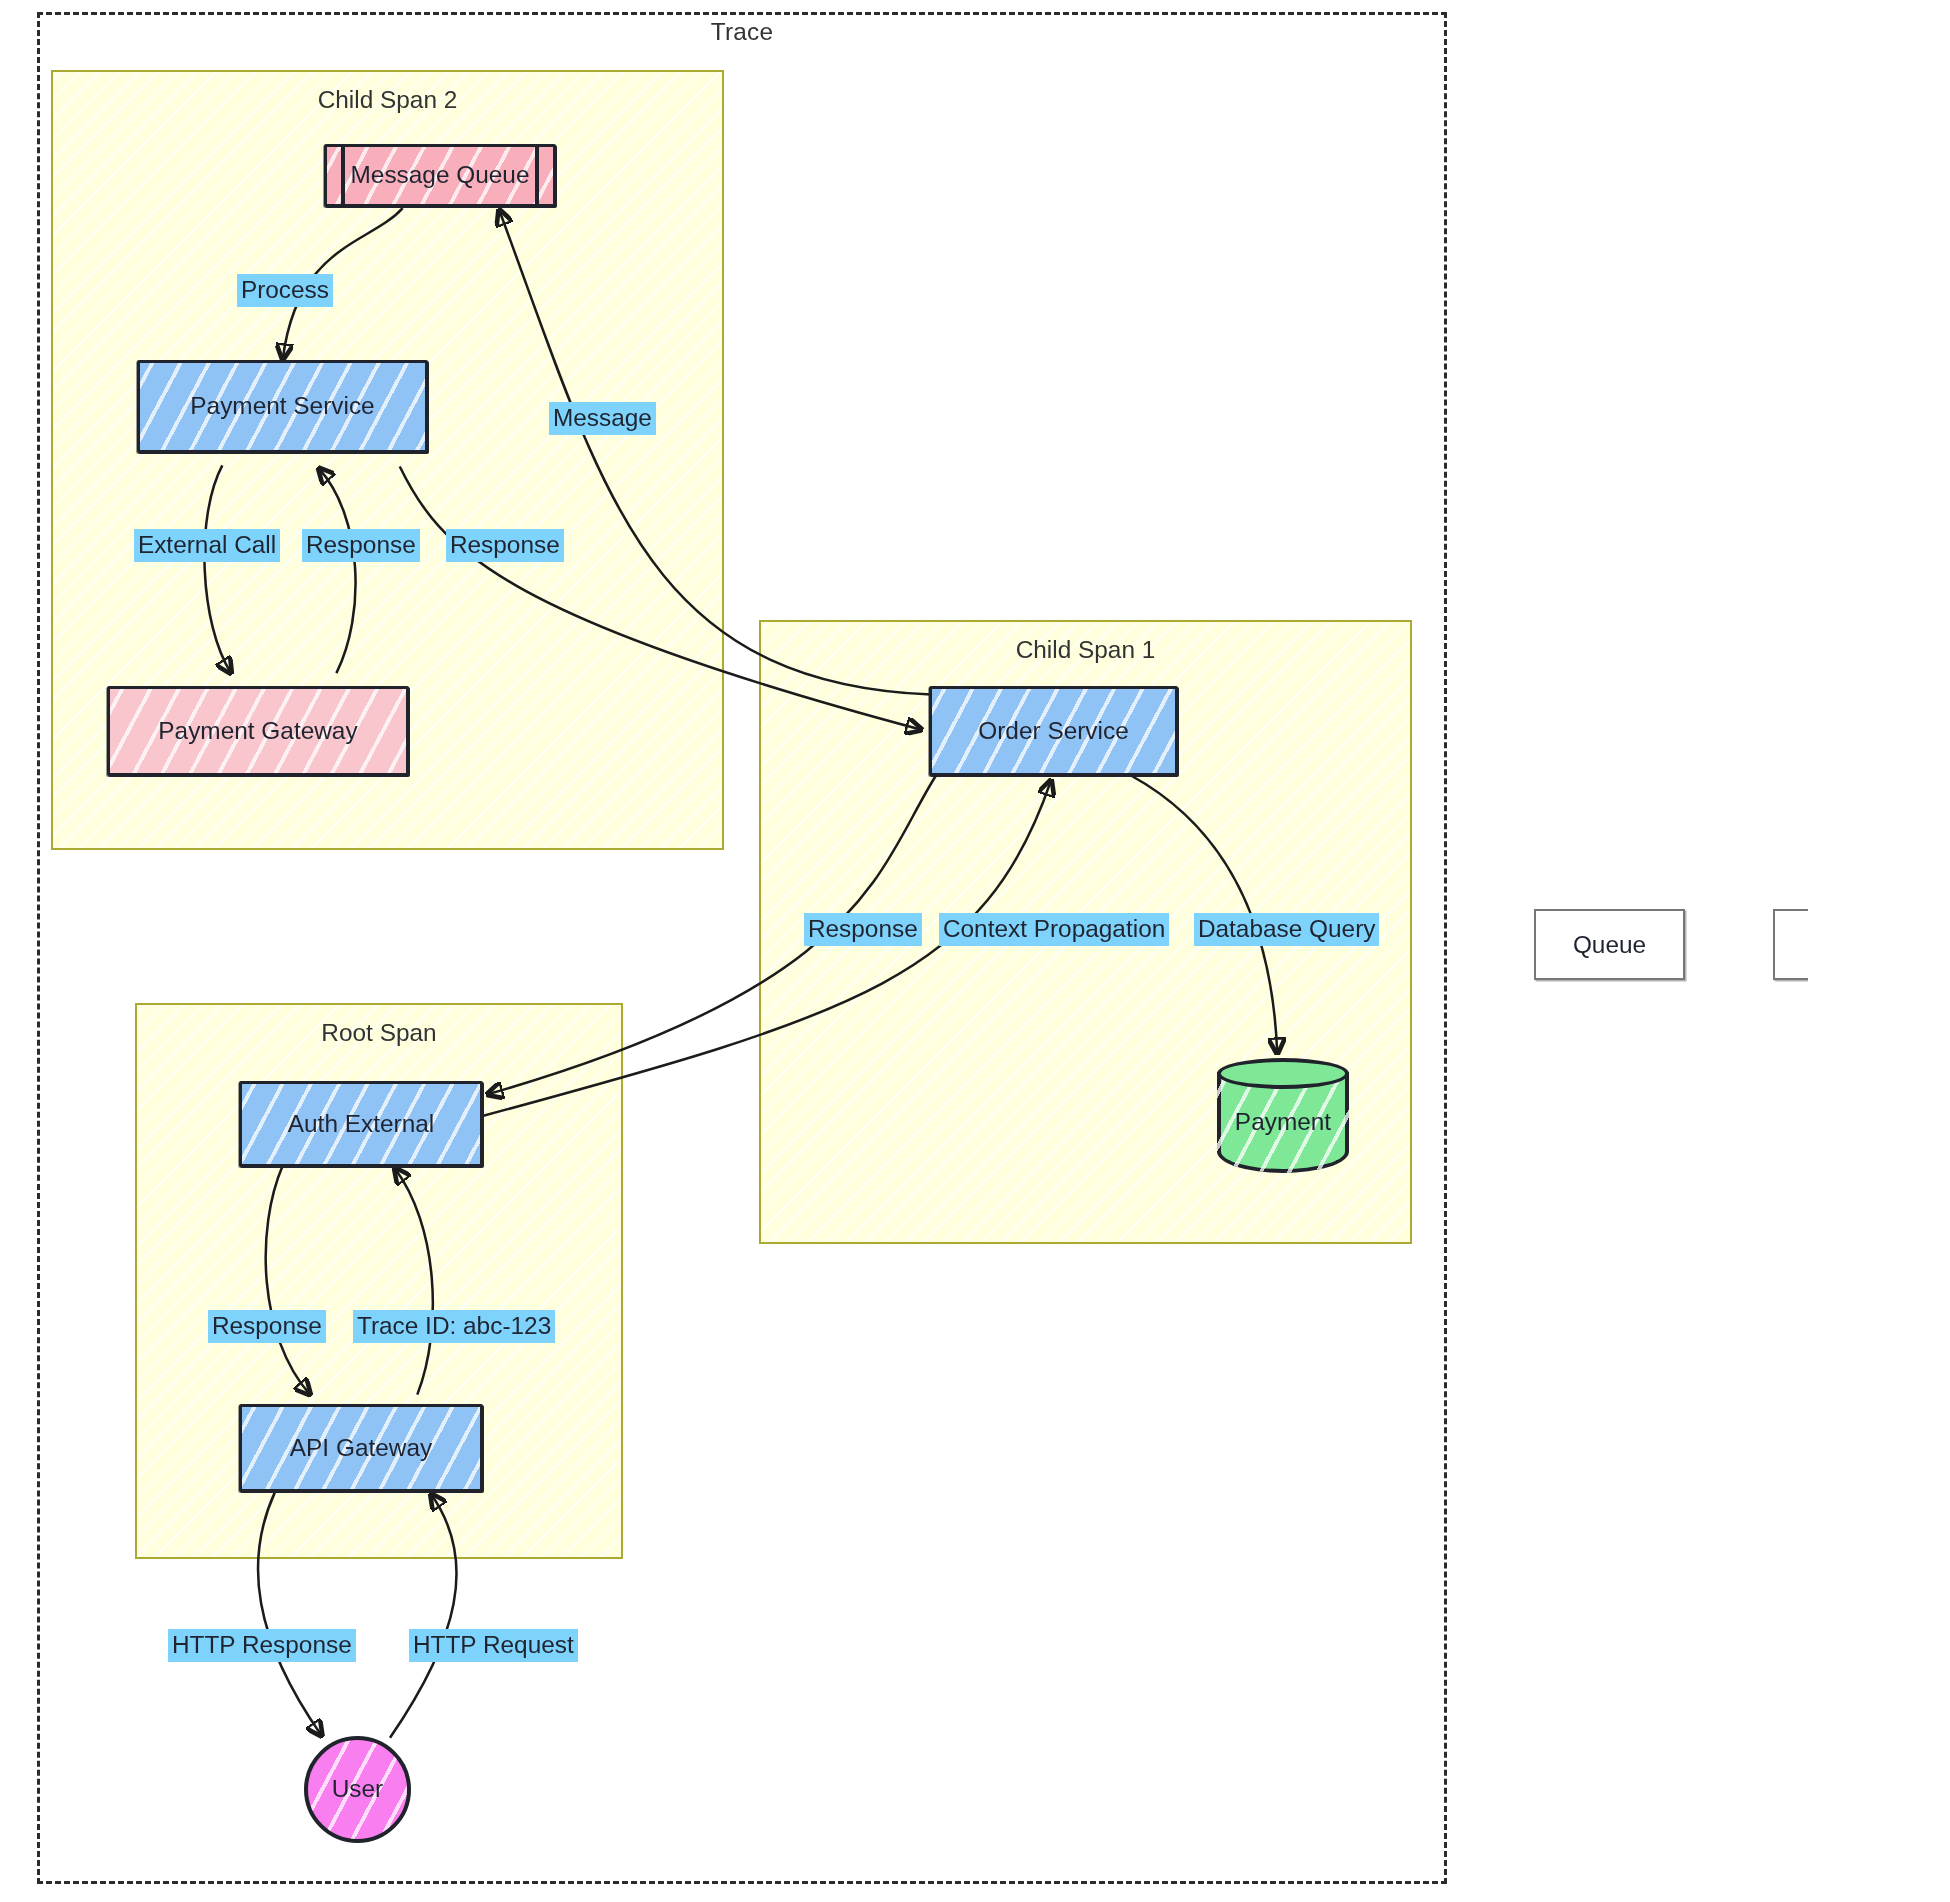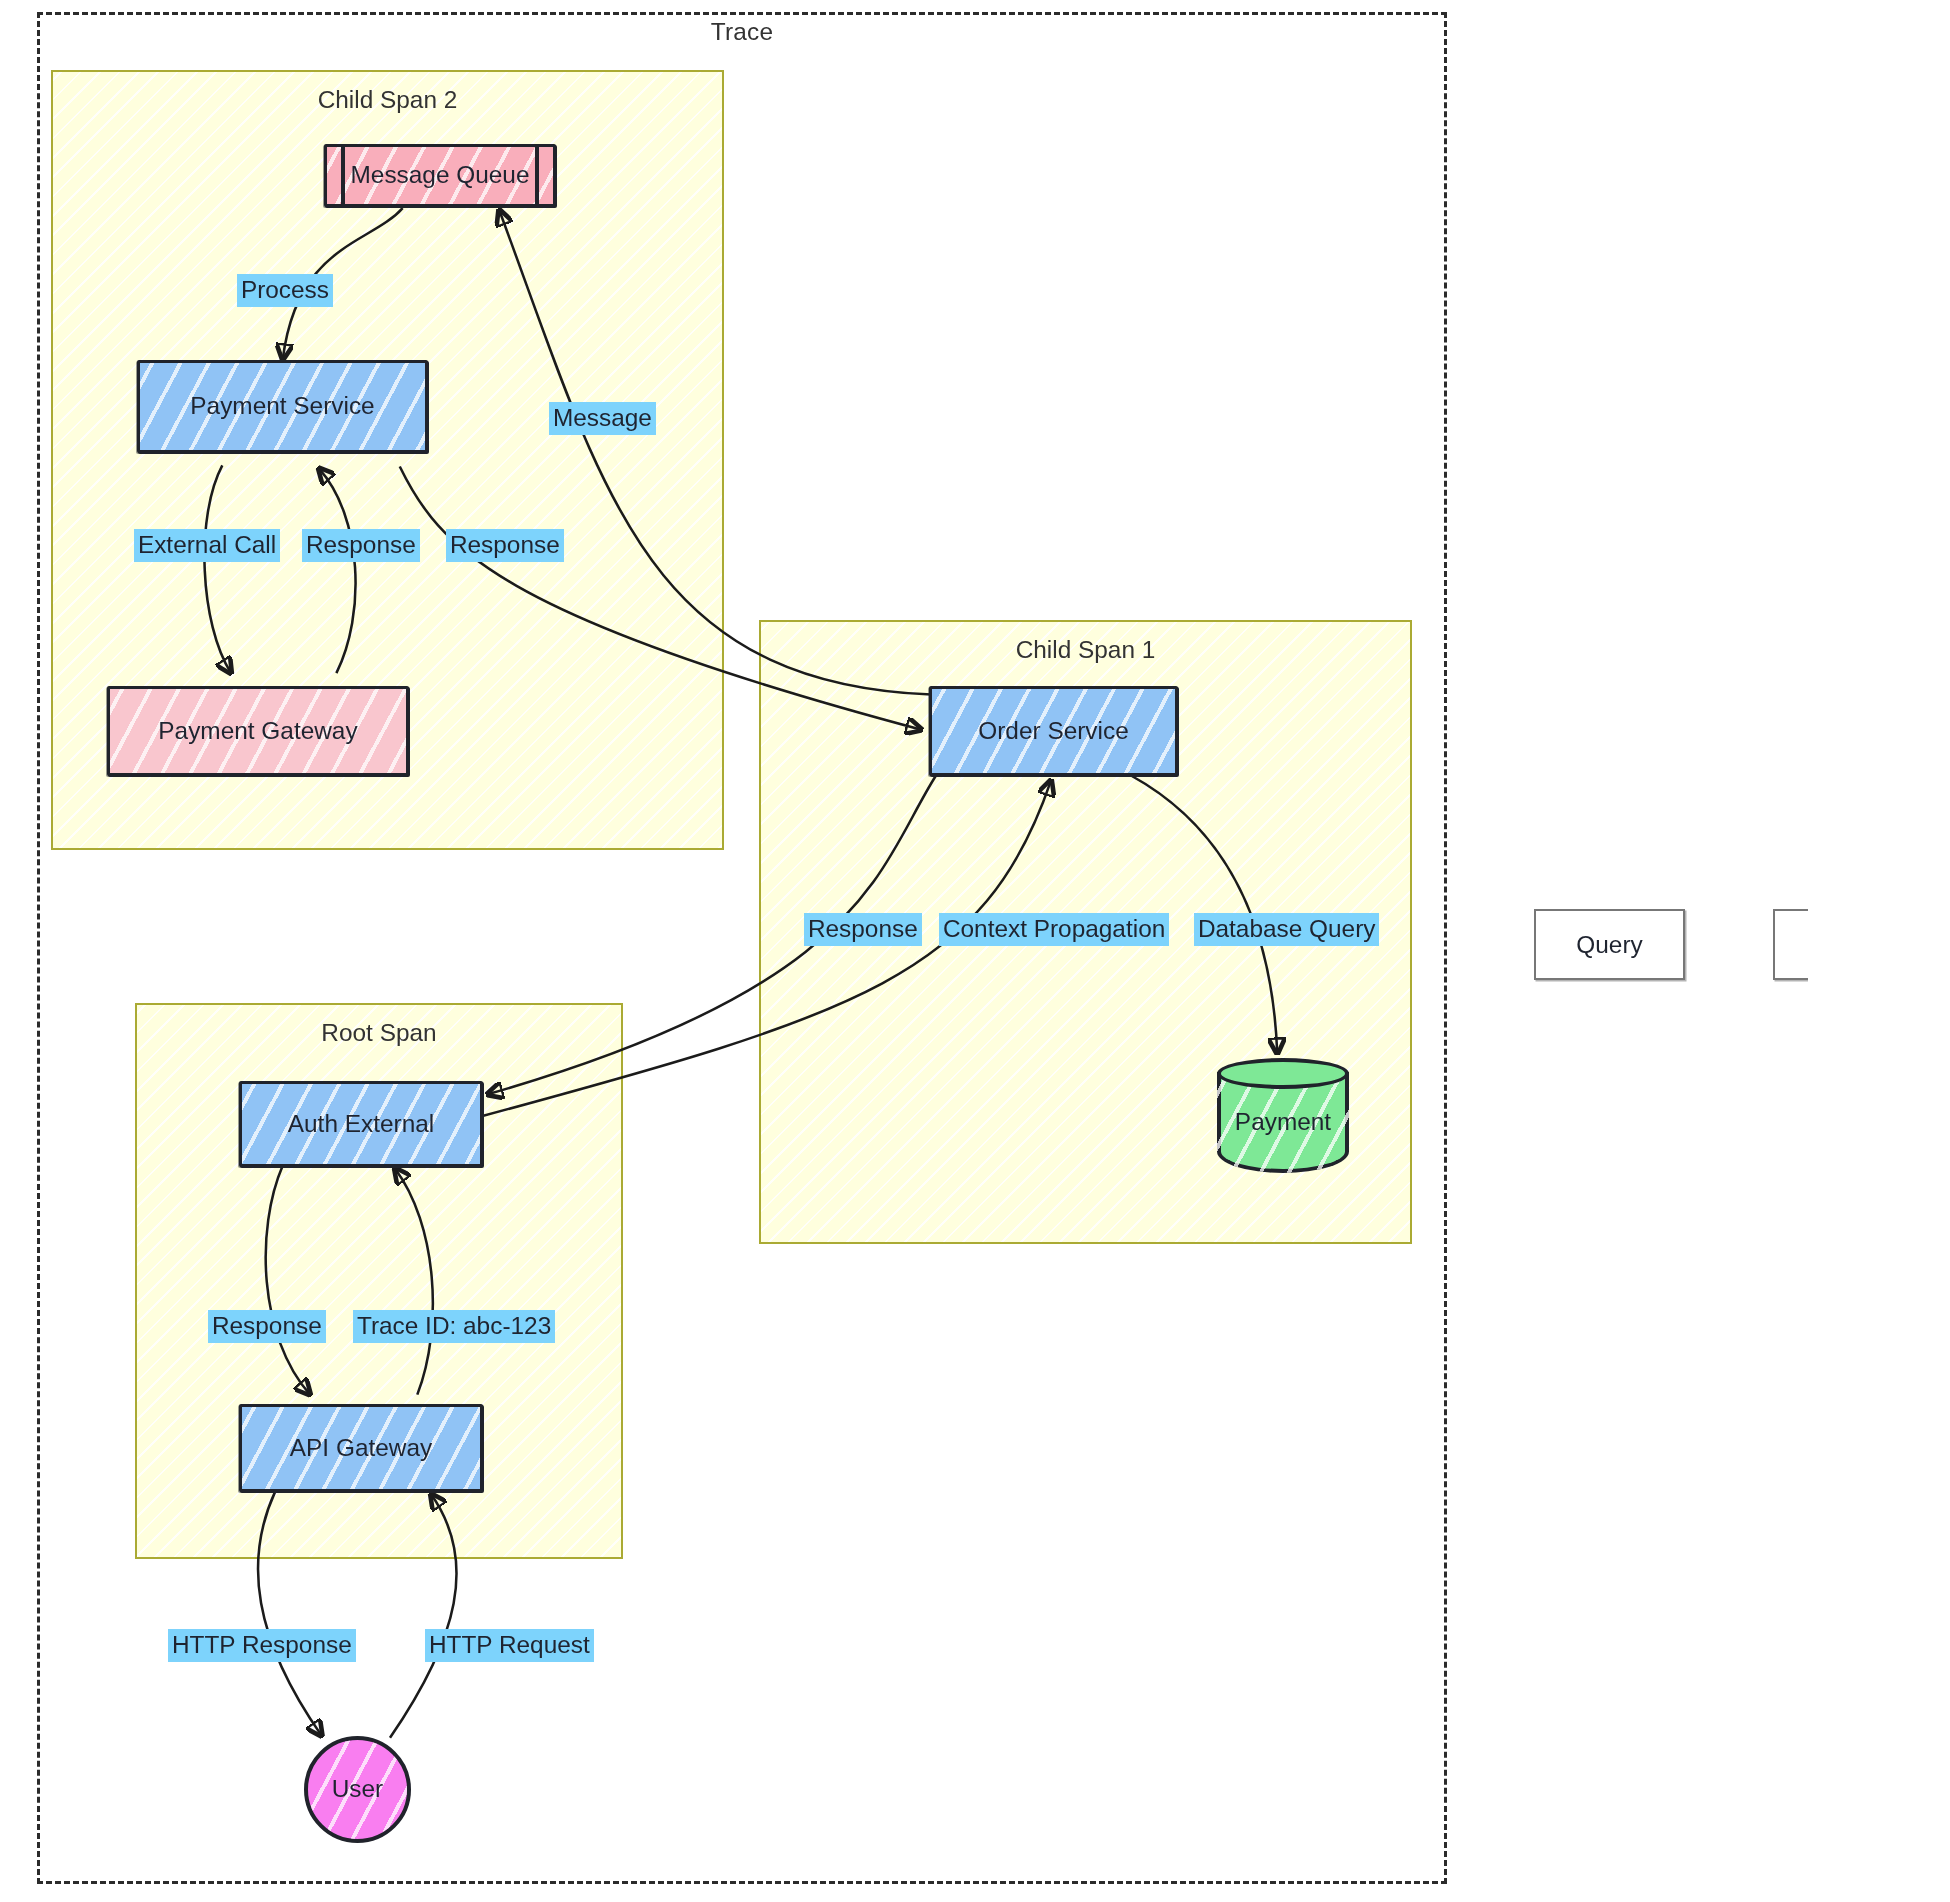--- a/index.html
+++ b/index.html
@@ -234,21 +234,21 @@
   <div class="edge-label" style="left:549px;top:402px;">Message</div>
   <div class="edge-label" style="left:134px;top:529px;">External Call</div>
   <div class="edge-label" style="left:302px;top:529px;">Response</div>
   <div class="edge-label" style="left:446px;top:529px;">Response</div>
   <div class="edge-label" style="left:804px;top:913px;">Response</div>
   <div class="edge-label" style="left:939px;top:913px;">Context Propagation</div>
   <div class="edge-label" style="left:1194px;top:913px;">Database Query</div>
   <div class="edge-label" style="left:208px;top:1310px;">Response</div>
   <div class="edge-label" style="left:353px;top:1310px;">Trace ID: abc-123</div>
   <div class="edge-label" style="left:168px;top:1629px;">HTTP Response</div>
-  <div class="edge-label" style="left:425px;top:1629px;">HTTP Request</div>
+  <div class="edge-label" style="left:409px;top:1629px;">HTTP Request</div>
 
   <div class="node rect subroutine n-pinkdeep" style="left:324px;top:144px;width:232px;height:63px;">
     <span class="hatch"></span>
     <span class="bar l"></span>
     <span class="bar r"></span>
     <span class="lbl">Message Queue</span>
   </div>
 
   <div class="node rect n-blue" style="left:137px;top:360px;width:291px;height:93px;">
     <span class="hatch"></span>
@@ -281,20 +281,20 @@
     <span class="hatch"></span>
     <span class="lbl">API Gateway</span>
   </div>
 
   <div class="node circle" style="left:304px;top:1736px;width:107px;height:107px;">
     <span class="hatch"></span>
     <span class="lbl">User</span>
   </div>
 
   <div class="legend-box" style="left:1534px;top:909px;width:151px;height:71px;">
-    <span class="lbl">Query</span>
+    <span class="lbl">Queue</span>
   </div>
   <div class="legend-box" style="left:1773px;top:909px;width:151px;height:71px;">
     <span class="lbl">Child</span>
   </div>
 
 </div>
 
 
 </body></html>

